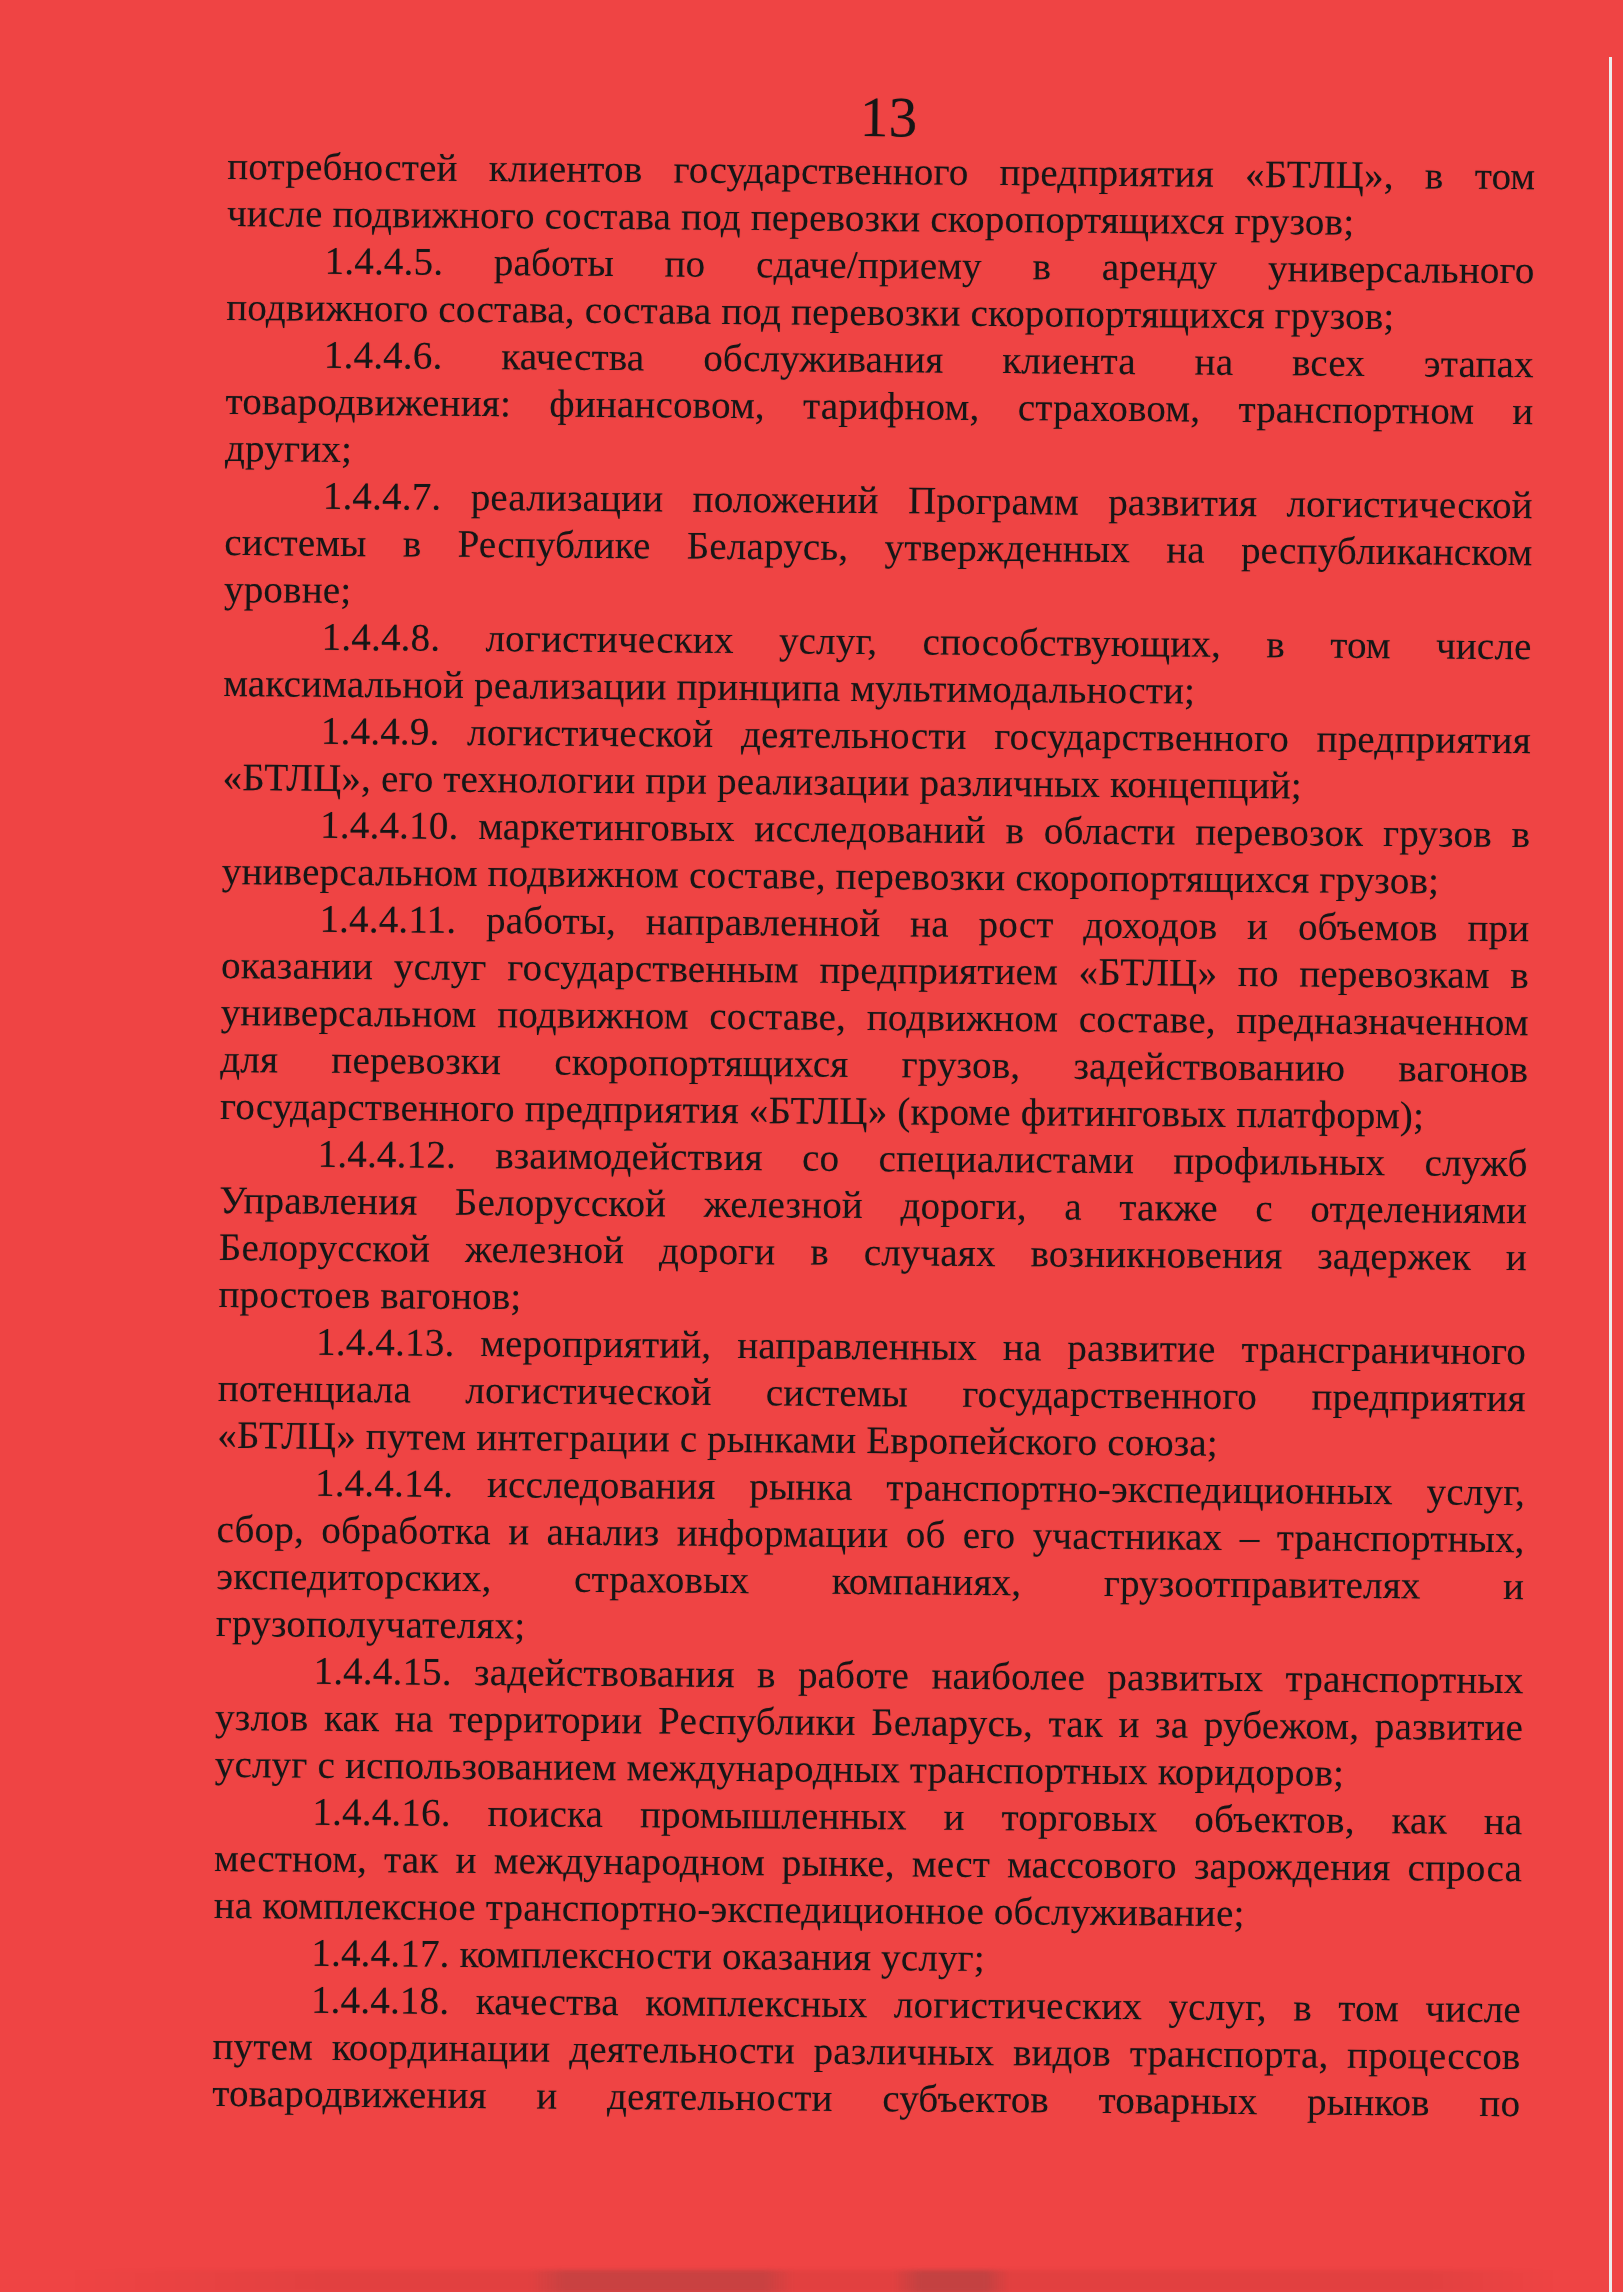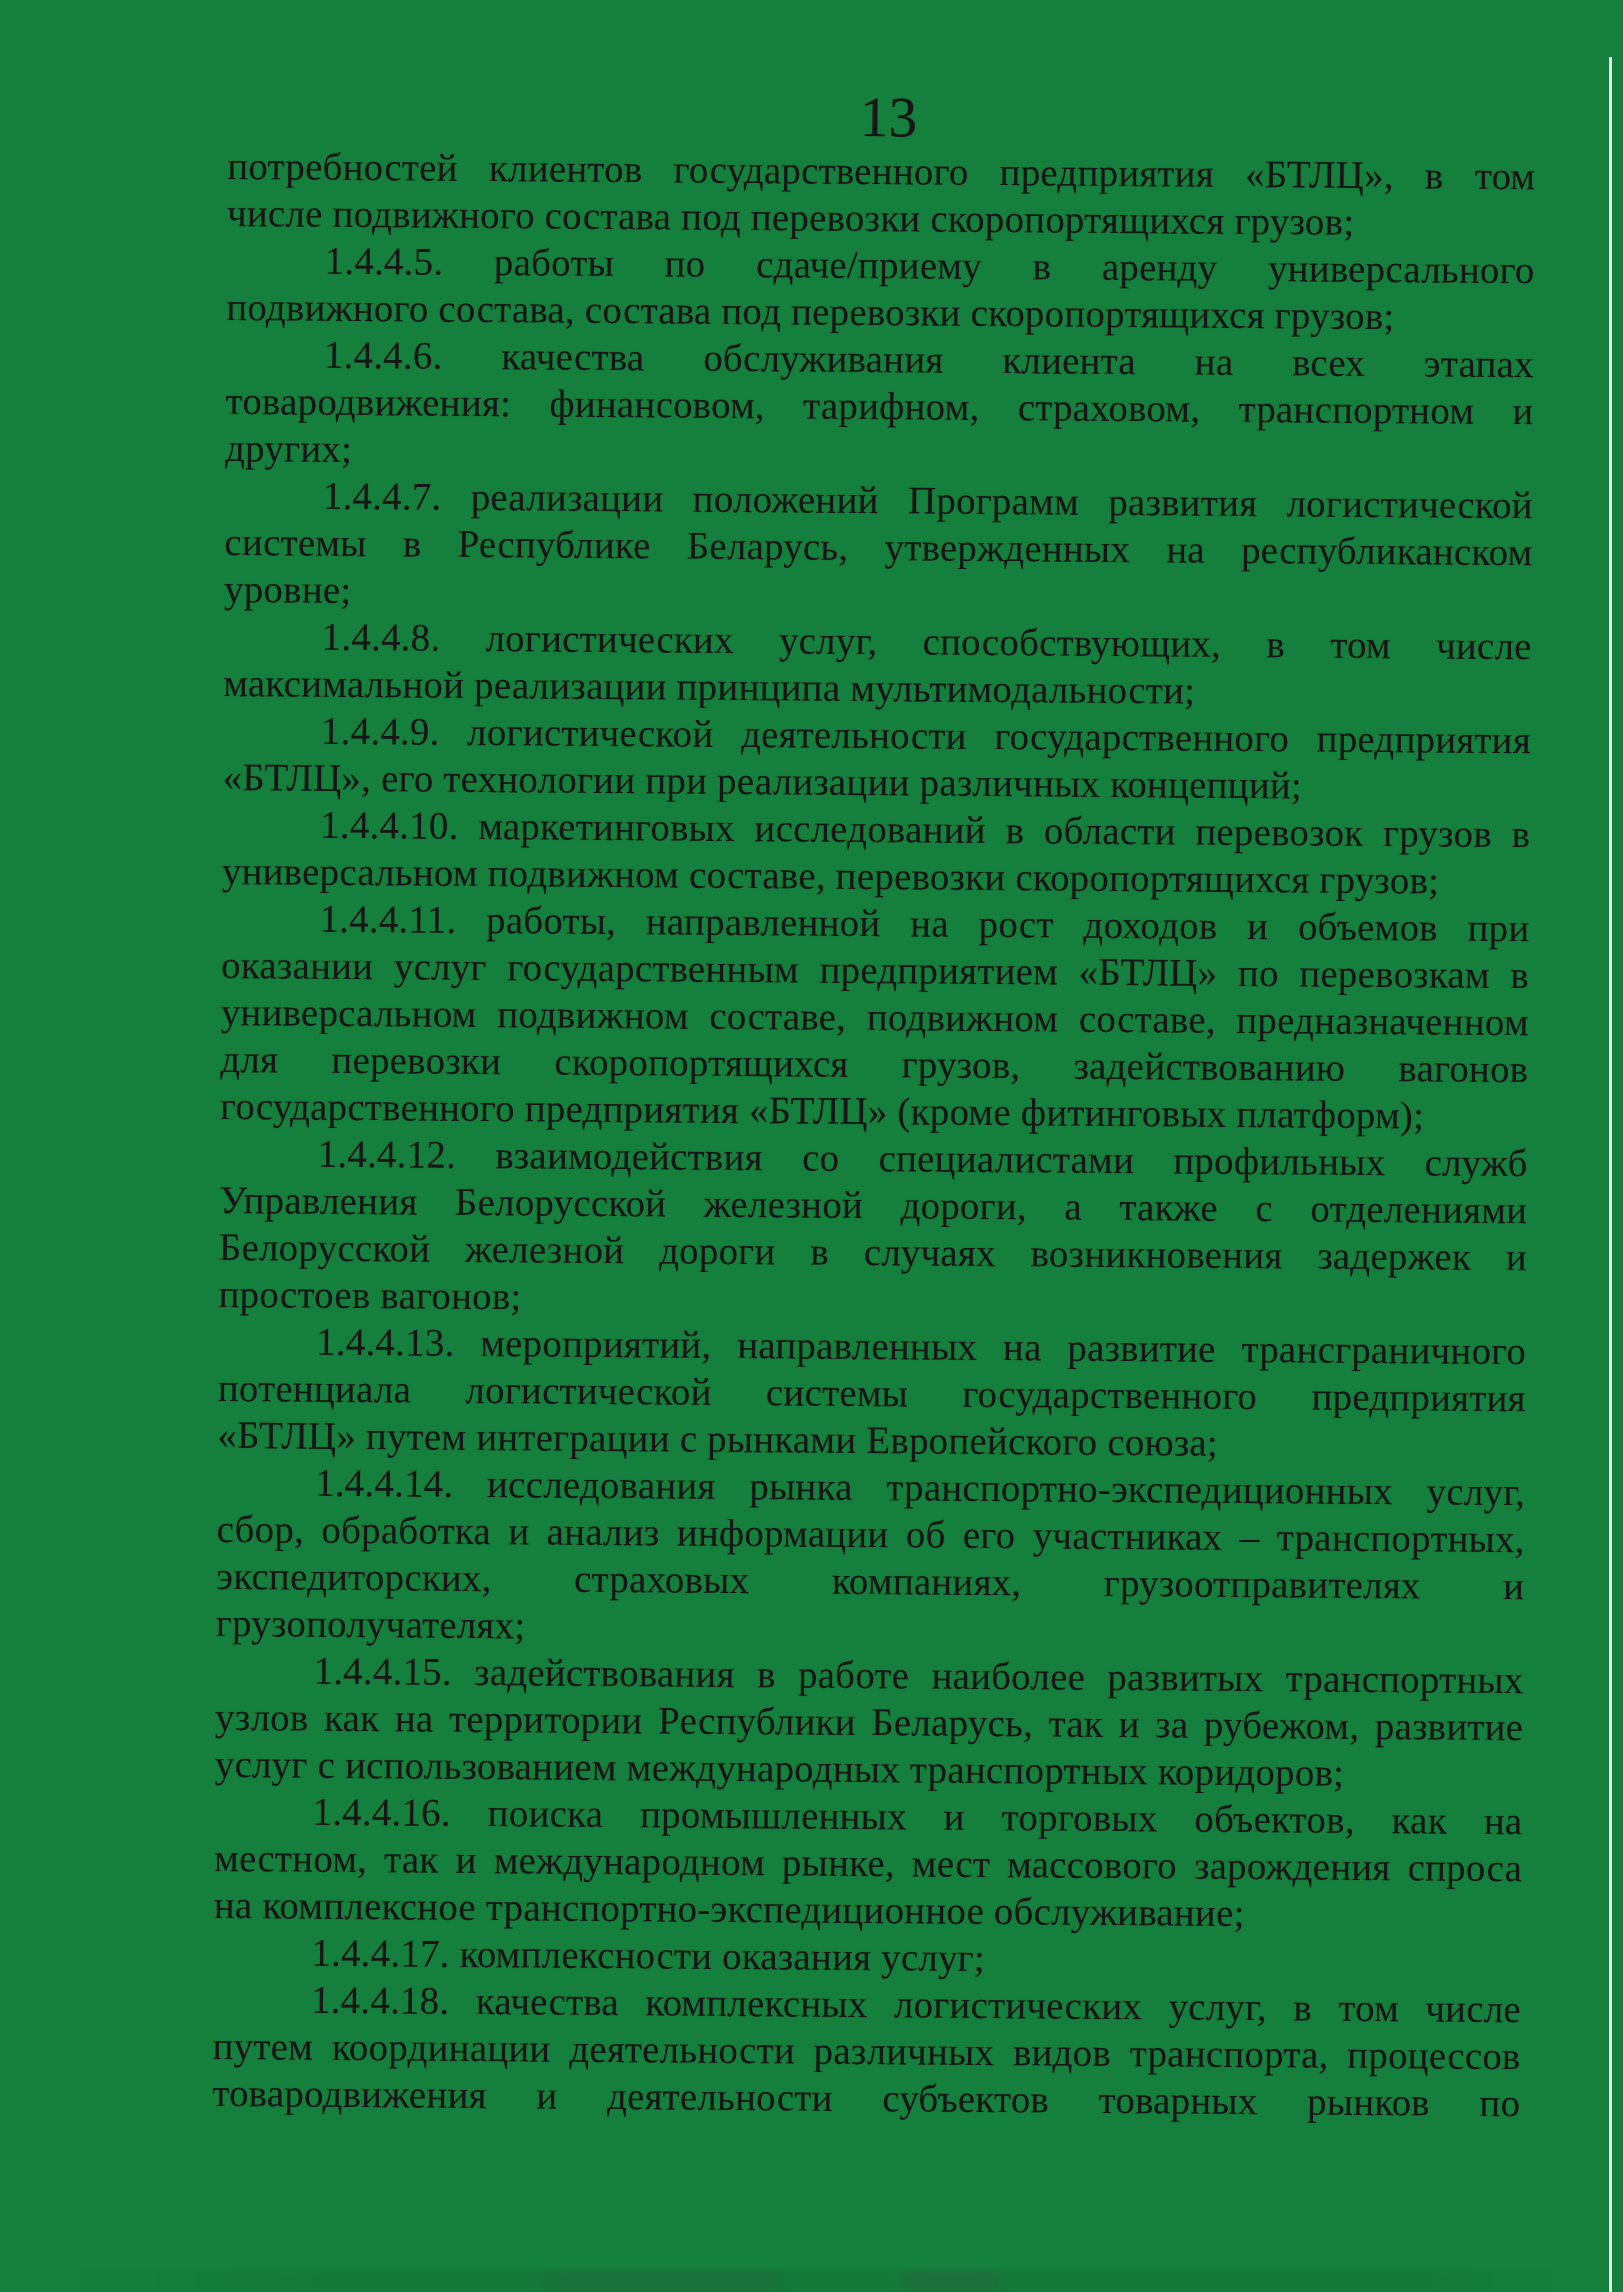--- a/index.html
+++ b/index.html
@@ -63,21 +63,21 @@
     background-image:
       linear-gradient(to right, rgba(0,0,0,0) 529px, rgba(70,70,70,0.16) 564px, rgba(70,70,70,0.16) 765px, rgba(0,0,0,0) 794px),
       linear-gradient(to right, rgba(0,0,0,0) 892px, rgba(70,70,70,0.20) 921px, rgba(70,70,70,0.20) 985px, rgba(0,0,0,0) 1010px),
       linear-gradient(to right, rgba(0,0,0,0) 4%, rgba(0,0,0,0.05) 20%, rgba(0,0,0,0.05) 88%, rgba(0,0,0,0) 96%);
     filter: blur(2px);
   }
 </style>
 </head>
 <body>
 
-<div class="page" style="background: #15803d;">
+<div class="page" style="background: #ef4444;">
   <div class="text-column" style="color: rgb(22, 22, 22);">
     <div class="page-number">13</div>
 
   <div class="line">потребностей клиентов государственного предприятия «БТЛЦ», в том</div>
       <div class="line left">числе подвижного состава под перевозки скоропортящихся грузов;</div>
       <div class="line indent">1.4.4.5. работы по сдаче/приему в аренду универсального</div>
       <div class="line left">подвижного состава, состава под перевозки скоропортящихся грузов;</div>
       <div class="line indent">1.4.4.6. качества обслуживания клиента на всех этапах</div>
       <div class="line">товародвижения: финансовом, тарифном, страховом, транспортном и</div>
       <div class="line left">других;</div>

